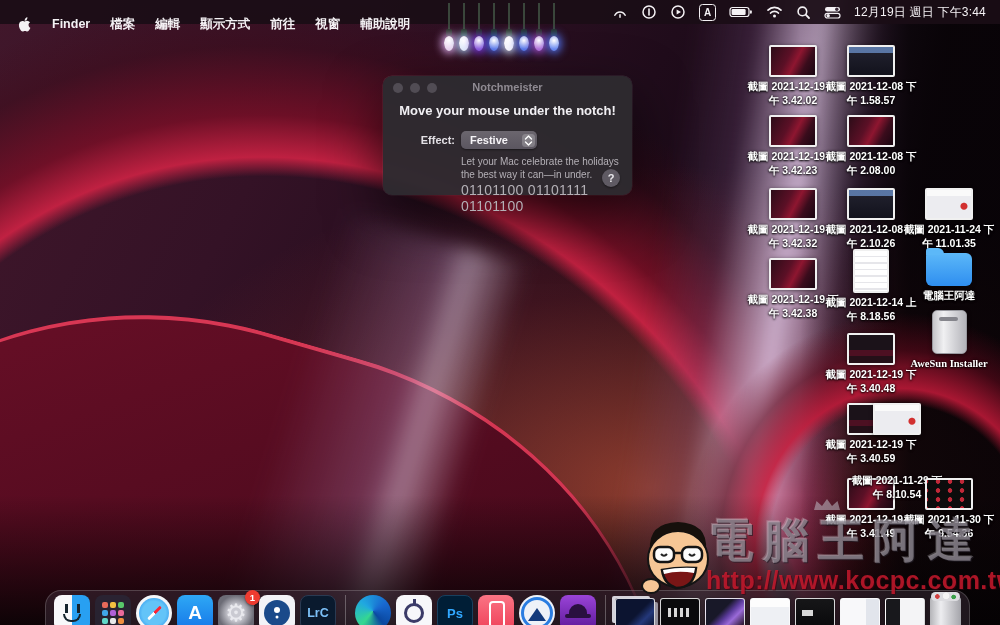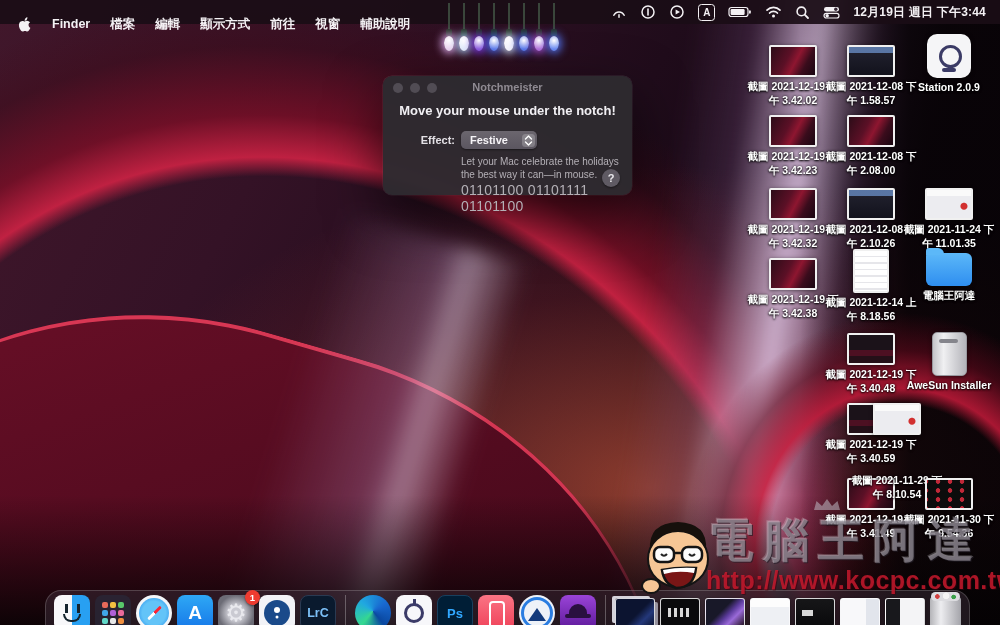--- a/index.html
+++ b/index.html
@@ -29,21 +29,21 @@
   #menubar{position:absolute;left:0;top:0;width:100%;height:24px;z-index:30;display:flex;align-items:center;
     justify-content:space-between;background:rgba(26,13,22,0.92);color:#f4f1f4;padding:0 14px 0 16px;box-sizing:border-box;}
   .mb-left{display:flex;align-items:center;gap:2px;margin-top:24px;}
   .mb-apple{display:flex;align-items:center;padding:0 10px 0 2px;cursor:default;}
   .mb-item{font-size:12.5px;font-weight:600;padding:0 9px;white-space:nowrap;}
   .mb-bold{font-weight:700;}
   .mb-right{display:flex;align-items:center;gap:13px;}
   .mb-ic{display:flex;align-items:center;}
   .mb-input{width:15px;height:15px;border:1.5px solid #f4f1f4;border-radius:3.5px;font-size:10px;font-weight:700;
     display:flex;align-items:center;justify-content:center;}
-  .mb-clock{font-size:12px;font-weight:700;white-space:nowrap;letter-spacing:0.2px;}
+  .mb-clock{font-size:12px;font-weight:400;white-space:nowrap;letter-spacing:0.2px;}
 
   
   #lights{position:absolute;left:0;top:0;z-index:35;pointer-events:none;}
   .light{position:absolute;top:0;width:10px;height:54px;}
   .light i{display:block;}
   .light .wire{position:absolute;left:4.2px;top:3px;width:1.6px;height:27px;background:#3a463b;}
   .light .socket{position:absolute;left:2px;top:29px;width:6px;height:7px;background:#223022;border-radius:1.5px;}
   .light .bulb{position:absolute;left:0;top:36px;width:10px;height:15px;border-radius:50%/46% 46% 54% 54%;}
 
   
@@ -313,21 +313,21 @@
       <span class="val">Festive</span>
       <span class="chev">
         <svg width="9" height="11" viewBox="0 0 9 11">
             <path d="M1.5 4 L4.5 1 L7.5 4" stroke="#fff" stroke-width="1.4" fill="none" stroke-linecap="round" stroke-linejoin="round"></path>
             <path d="M1.5 7 L4.5 10 L7.5 7" stroke="#fff" stroke-width="1.4" fill="none" stroke-linecap="round" stroke-linejoin="round"></path>
           </svg>
       </span>
     </div>
     <div class="nw-desc">
       <span style="display:block">Let your Mac celebrate the holidays</span>
-      <span style="display:block">the best way it can—in mouse.</span>
+      <span style="display:block">the best way it can—in under.</span>
     </div>
     <div class="nw-binary">01101100 01101111 01101100</div>
     <div class="nw-help">?</div>
   </div>
 
   <div id="desk-icons">
   <div class="desk-icon" style="left: 752px; top: 45px;">
     <div class="thumb t-shot-red">
       
     </div>
@@ -430,29 +430,20 @@
   <div class="desk-icon" style="left: 830px; top: 478px;">
     <div class="thumb t-shot-red">
       
     </div>
     <div class="desk-label">
       <span class="l1">截圖 2021-12-19 下</span>
       <span class="l2">午 3.41.49</span>
     </div>
   </div>
 
-  <div class="desk-icon" style="left: 908px; top: 45px;">
-    <div class="thumb t-app-station">
-      
-    </div>
-    <div class="desk-label">
-      <span class="l1">Station 2.0.9</span>
-
-    </div>
-  </div>
 
 
   <div class="desk-icon" style="left: 908px; top: 188px;">
     <div class="thumb t-shot-light">
       
     </div>
     <div class="desk-label">
       <span class="l1">截圖 2021-11-24 下</span>
       <span class="l2">午 11.01.35</span>
     </div>
@@ -461,21 +452,21 @@
   <div class="desk-icon" style="left: 908px; top: 258px;">
     <div class="thumb t-folder">
       
     </div>
     <div class="desk-label">
       <span class="l1">電腦王阿達</span>
 
     </div>
   </div>
 
-  <div class="desk-icon" style="left: 908px; top: 343px;">
+  <div class="desk-icon" style="left: 908px; top: 321px; font-family: Liberation Serif, serif;">
     <div class="thumb t-dmg">
       
     </div>
     <div class="desk-label">
       <span class="l1">AweSun Installer</span>
 
     </div>
   </div>
 
   <div class="desk-icon" style="left: 856px; top: 403px; gap: 36px;">

